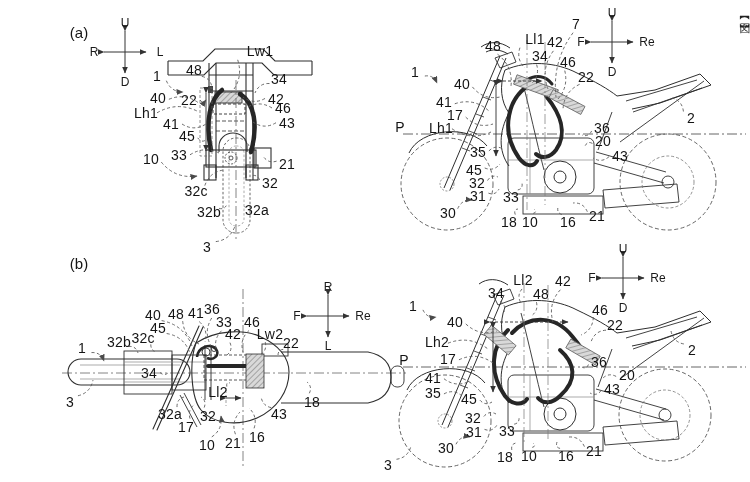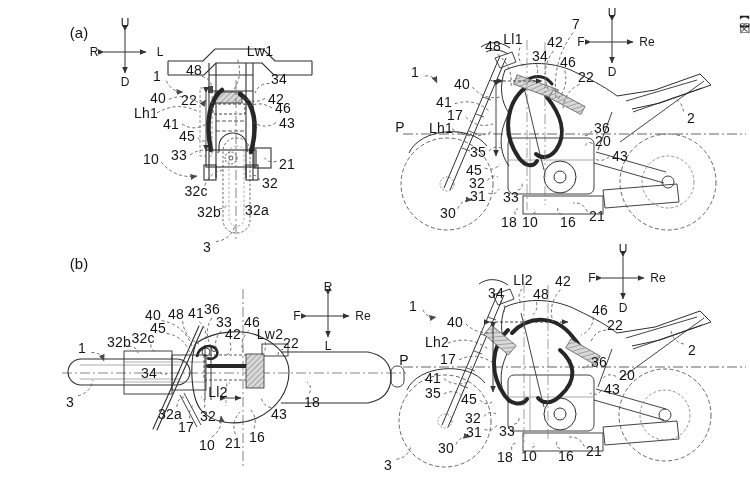--- a/index.html
+++ b/index.html
@@ -304,21 +304,21 @@
     <span class="ref-label" style="left: 196px; top: 191px;">32c</span>
     <span class="ref-label" style="left: 209px; top: 212px;">32b</span>
     <span class="ref-label" style="left: 257px; top: 210px;">32a</span>
     <span class="ref-label" style="left: 207px; top: 247px;">3</span>
     <span class="axis-label" style="left: 612px; top: 13px;">U</span>
     <span class="axis-label" style="left: 612px; top: 72px;">D</span>
     <span class="axis-label" style="left: 581px; top: 42px;">F</span>
     <span class="axis-label" style="left: 647px; top: 42px;">Re</span>
     <span class="ref-label" style="left: 576px; top: 24px;">7</span>
     <span class="ref-label" style="left: 493px; top: 46px;">48</span>
-    <span class="ref-label" style="left: 513px; top: 39px; text-align: right;">Ll1</span>
+    <span class="ref-label" style="left: 535px; top: 39px; text-align: right;">Ll1</span>
     <span class="ref-label" style="left: 540px; top: 56px;">34</span>
     <span class="ref-label" style="left: 555px; top: 42px;">42</span>
     <span class="ref-label" style="left: 568px; top: 62px;">46</span>
     <span class="ref-label" style="left: 586px; top: 77px;">22</span>
     <span class="ref-label" style="left: 415px; top: 72px;">1</span>
     <span class="ref-label" style="left: 462px; top: 84px;">40</span>
     <span class="ref-label" style="left: 444px; top: 102px;">41</span>
     <span class="ref-label" style="left: 455px; top: 115px;">17</span>
     <span class="ref-label" style="left: 400px; top: 127px;">P</span>
     <span class="ref-label" style="left: 441px; top: 128px;">Lh1</span>

